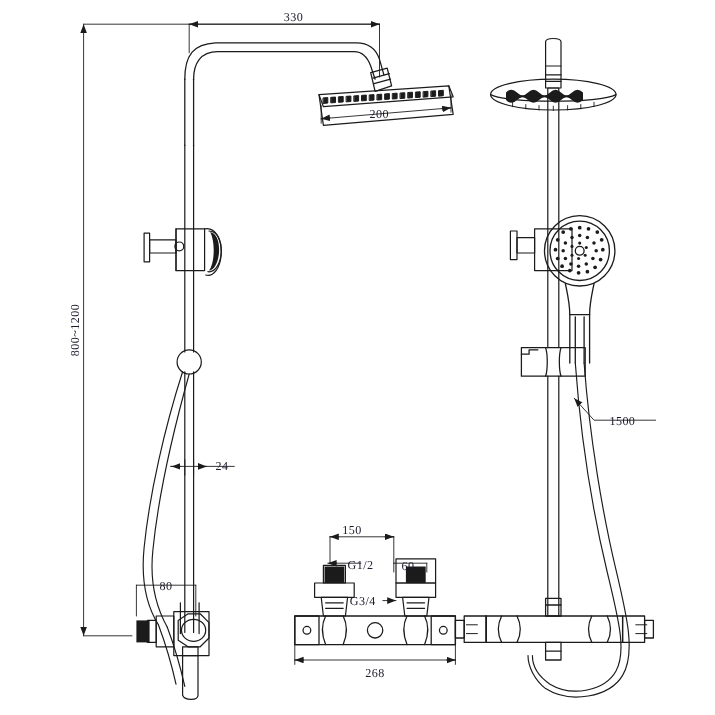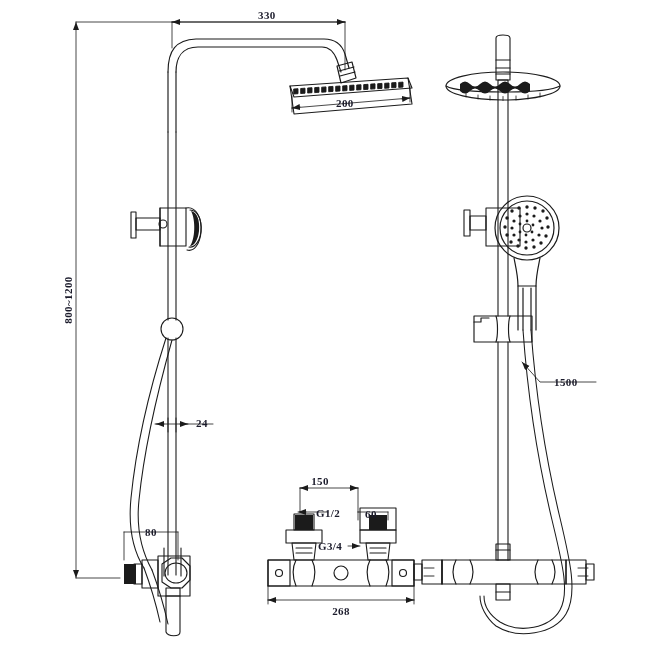--- a/index.html
+++ b/index.html
@@ -1,18 +1,18 @@
 <!DOCTYPE html>
 <html><head>
 <meta charset="utf-8">
 <style>
   html,body{margin:0;padding:0;background:#ffffff;}
   body{width:650px;height:650px;overflow:hidden;
        font-family:"Liberation Serif",serif;}
-  #sheet{position:relative;width:650px;height:650px;background:#fff;font-weight:bold;}
+  #sheet{position:relative;width:650px;height:650px;background:#fff;}
   svg.dwg{position:absolute;left:0;top:0;width:650px;height:650px;}
   .dim-text{font-family:"Liberation Serif",serif;font-size:11px;fill:#1b1b2b;
             letter-spacing:.4px;}
   .dim-text-v{font-family:"Liberation Serif",serif;font-size:11px;fill:#1b1b2b;
             letter-spacing:.4px;}
 </style>
 </head>
 <body>
 
 <div id="sheet">

